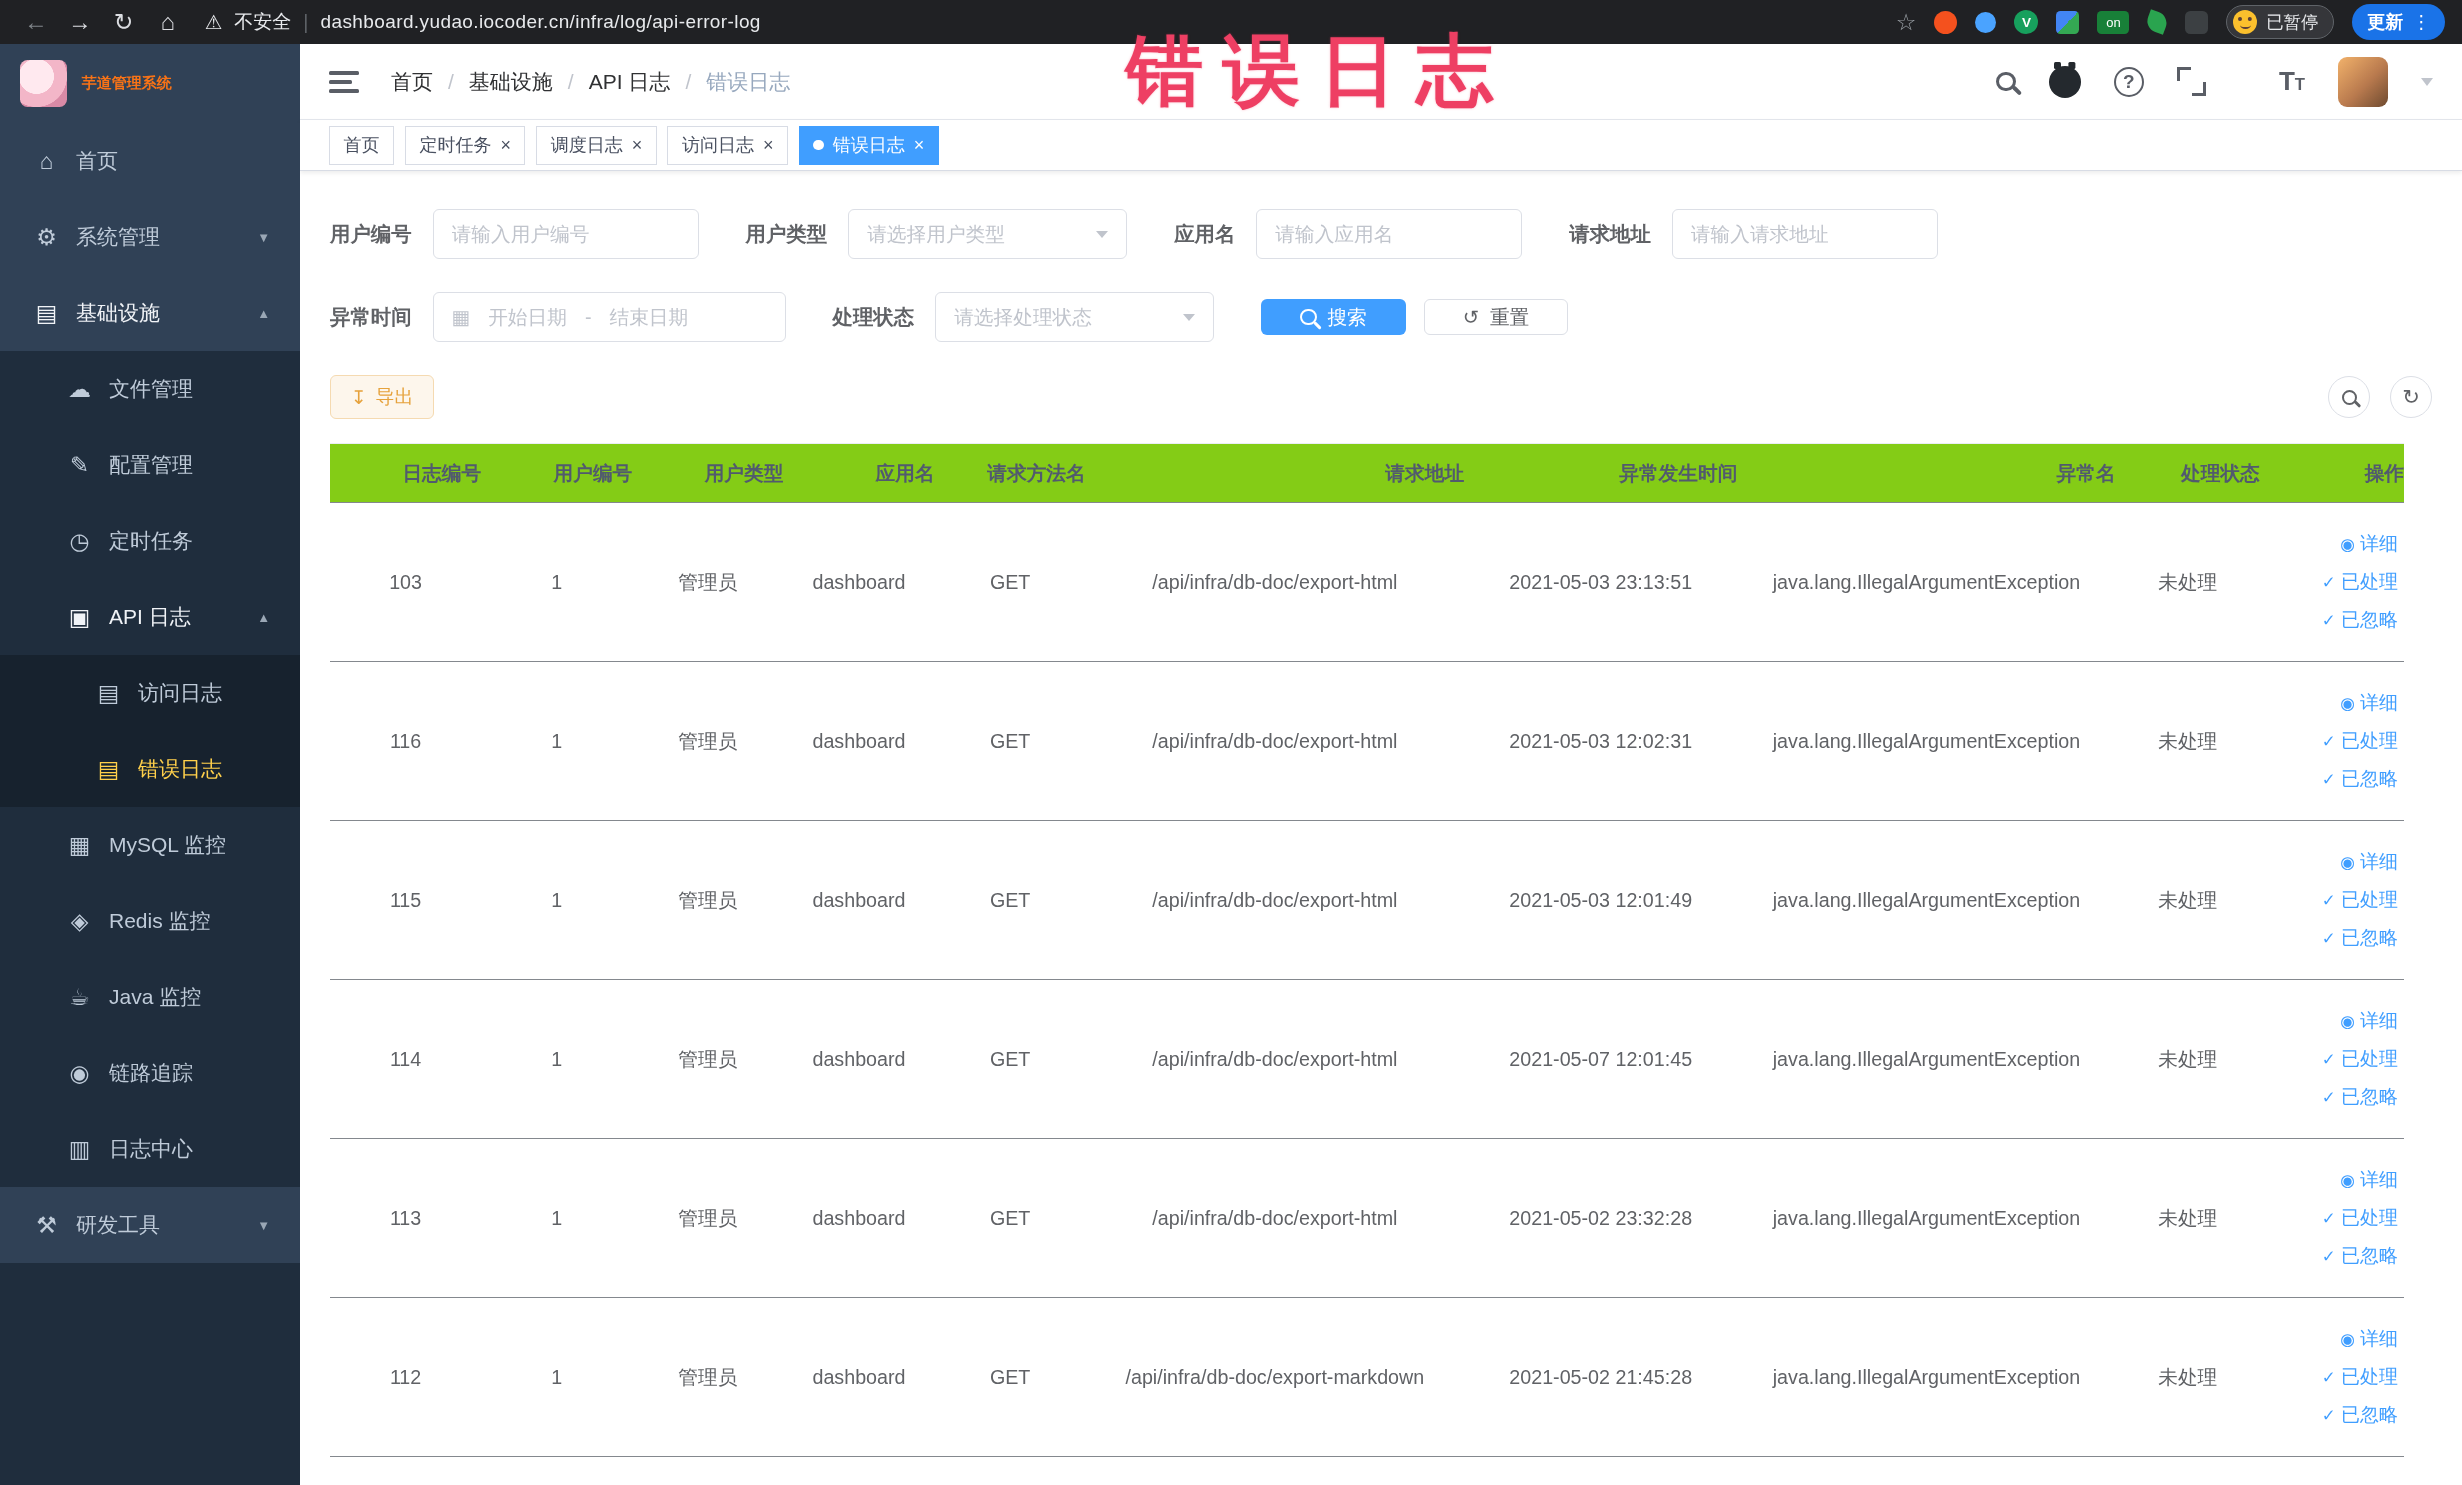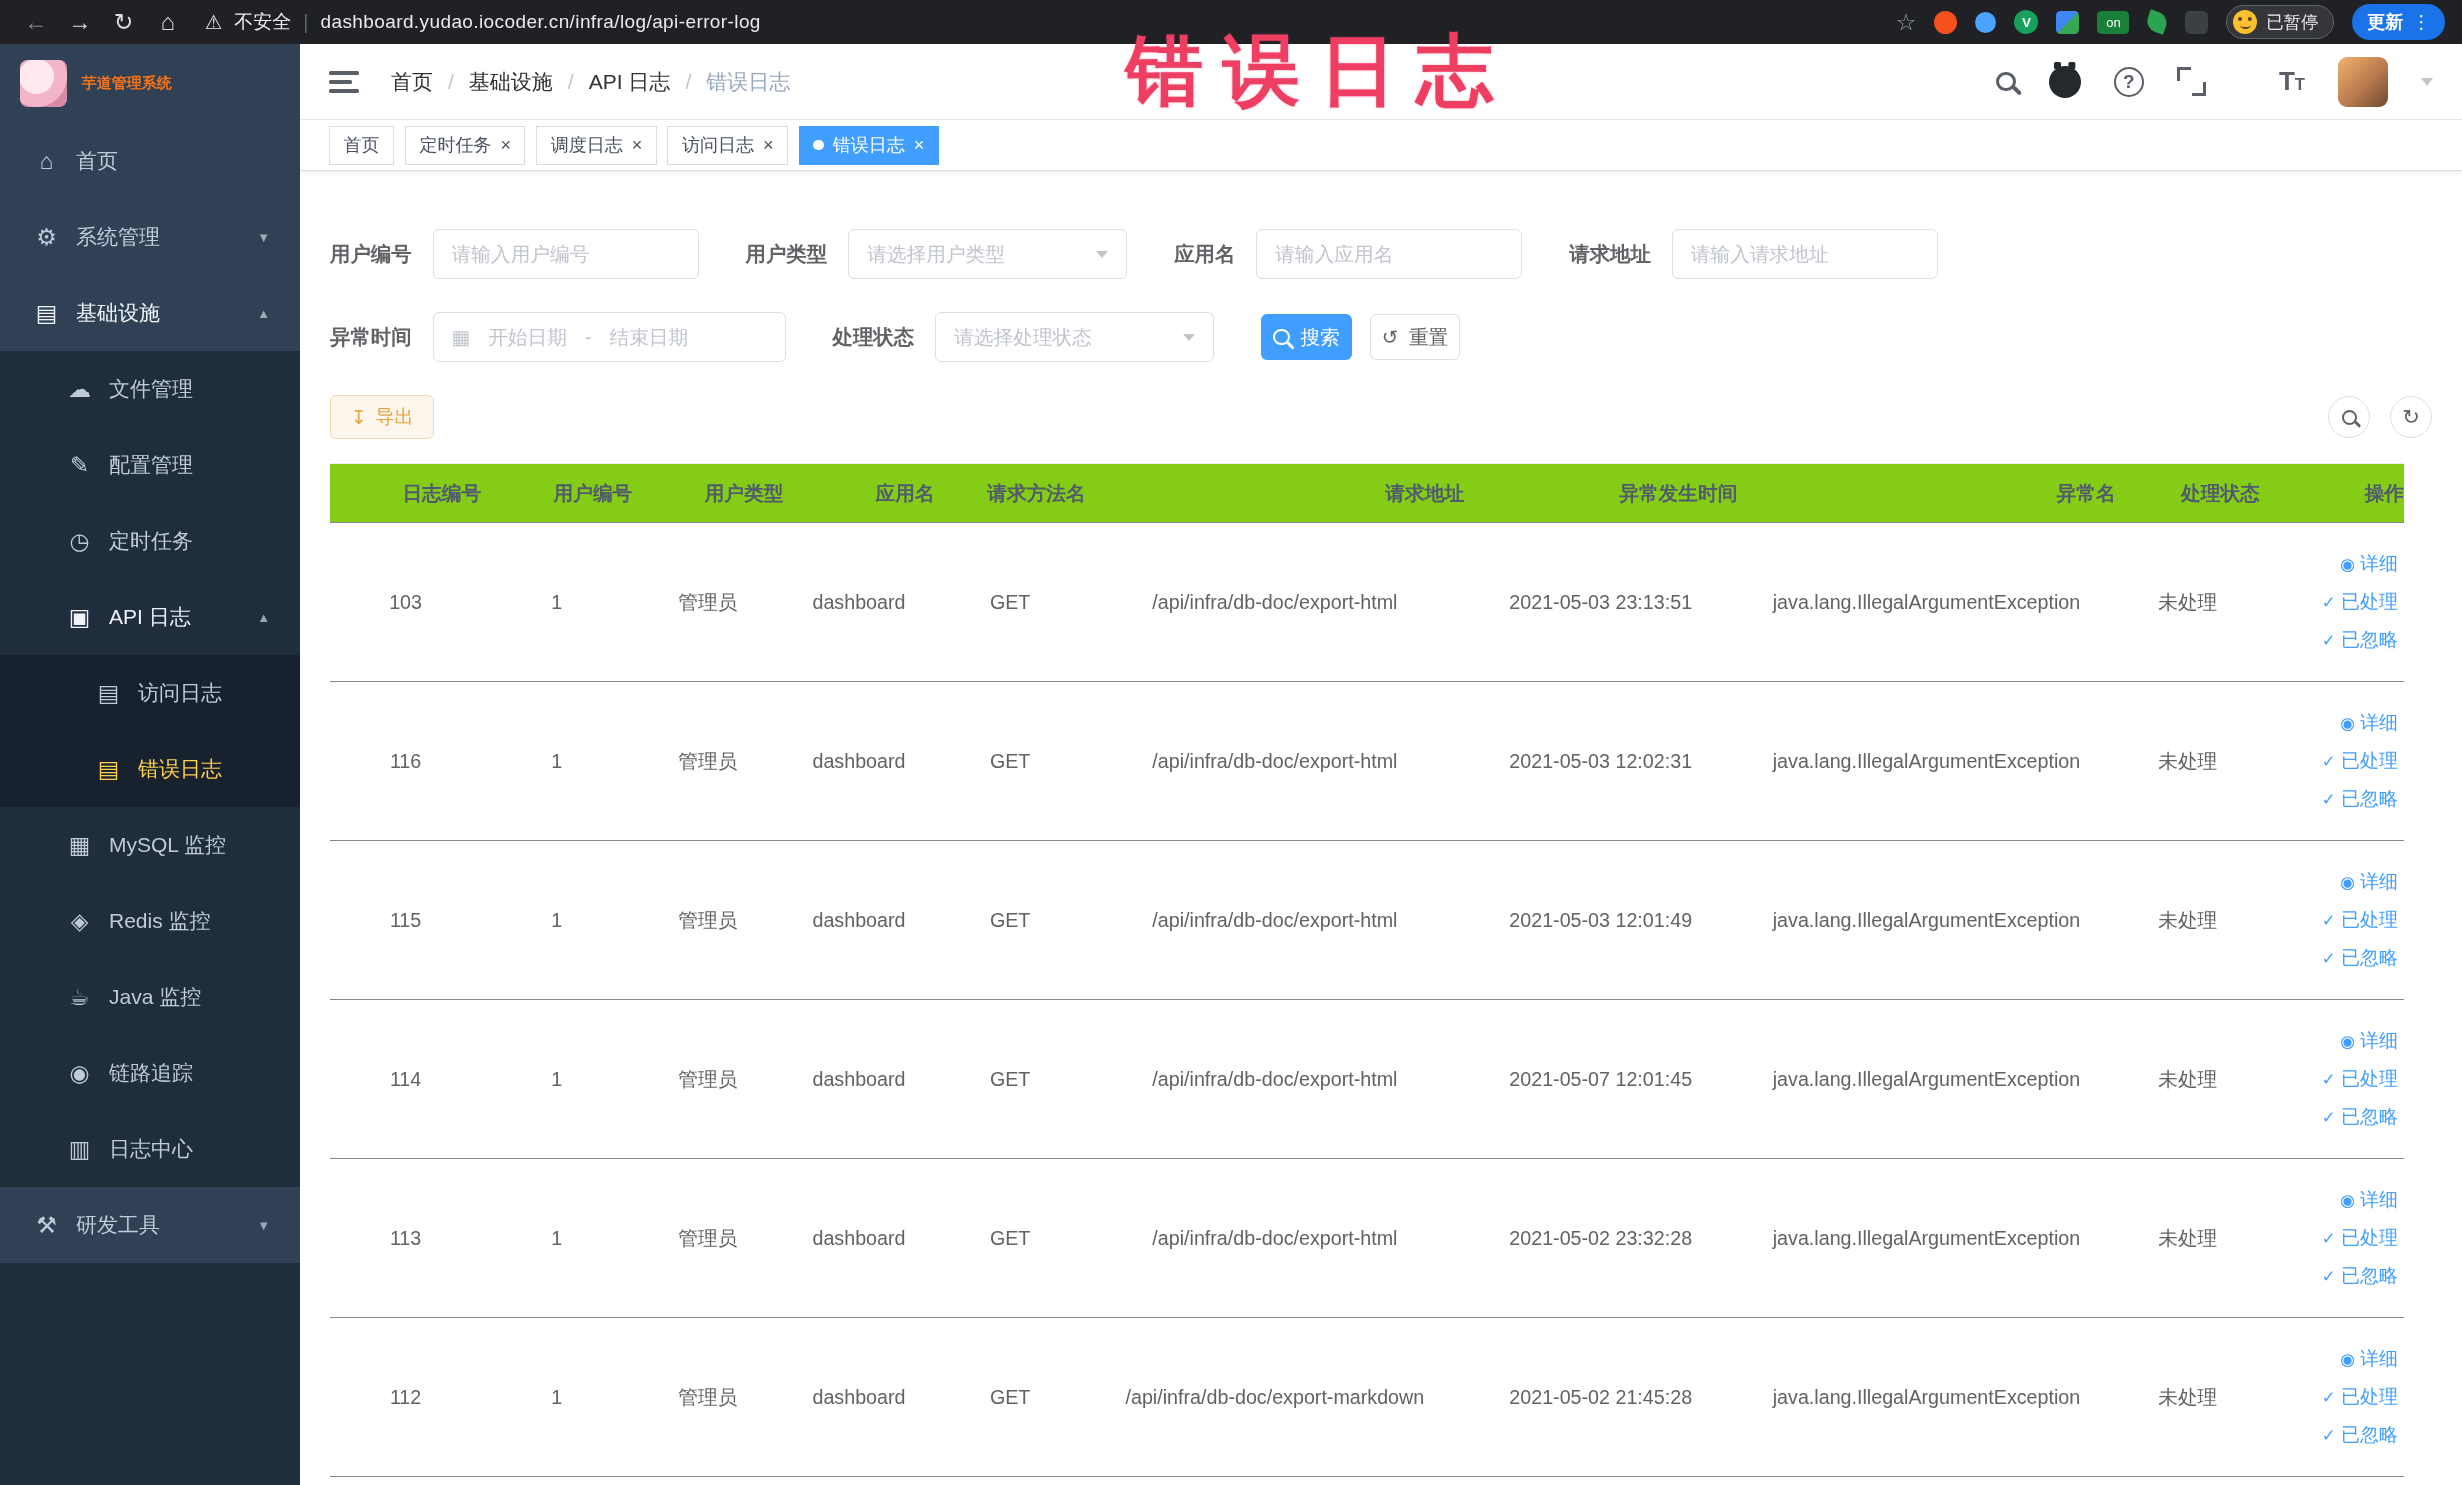--- a/index.html
+++ b/index.html
@@ -73,30 +73,30 @@
   .caret { width:0; height:0; border-left:6.8px solid transparent; border-right:6.8px solid transparent; border-top:8.3px solid #c0c4cc; }
 
   
   .tabsbar { height:51px; background:#fff; border-bottom:0.8px solid #d8dce5; box-shadow:0 1.5px 4.5px rgba(0,0,0,.08); display:flex; align-items:center; padding:0 29px; gap:10.6px; flex-shrink:0; }
   .tag { height:39px; display:inline-flex; align-items:center; gap:9px; padding:0 13.6px; border:0.8px solid #d8dce5; background:#fff; color:#495060; font-size:18px; white-space:nowrap; }
   .tag .x { font-size:18px; line-height:1; }
   .tag.active { background:#409eff; border-color:#409eff; color:#fff; }
   .tag .dot { width:10.6px; height:10.6px; border-radius:50%; background:#fff; }
 
   
-  .content { padding:38px 30px 0; position:relative; flex:1;margin-top:20px; }
+  .content { padding:38px 30px 0; position:relative; flex:1; }
   .frow { display:flex; align-items:center; margin-bottom:33px; }
   .fitem { display:flex; align-items:center; margin-right:47px; }
   .flabel { font-size:20.4px; font-weight:700; color:#606266; margin-right:21px; white-space:nowrap; }
   .tinput { height:50px; border:1.5px solid #dcdfe6; border-radius:6px; padding:0 18px; font-size:19.7px; color:#606266; width:266px; font-family:Liberation Serif, serif; outline:none; background:#fff; }
   .tinput::placeholder { color:#c0c4cc; }
   .selectbox { height:50px; border:1.5px solid #dcdfe6; border-radius:6px; display:flex; align-items:center; justify-content:space-between; padding:0 18px; width:279px; color:#c0c4cc; font-size:19.7px; background:#fff; }
   .sel-caret { width:0; height:0; border-left:6.8px solid transparent; border-right:6.8px solid transparent; border-top:7.6px solid #c0c4cc; }
   .rangebox { height:50px; border:1.5px solid #dcdfe6; border-radius:6px; display:flex; align-items:center; gap:18px; padding:0 18px; width:353px; color:#c0c4cc; font-size:19.7px; background:#fff; }
-  .btn { height:46px; border-radius:6px; display:inline-flex; align-items:center; gap:10.6px; padding:0 11px; font-size:19.7px; border:1.5px solid transparent; white-space:nowrap; }
+  .btn { height:36px; border-radius:6px; display:inline-flex; align-items:center; gap:10.6px; padding:0 38px; font-size:19.7px; border:1.5px solid transparent; white-space:nowrap; }
   .btn-primary { background:#409eff; color:#fff; }
   .btn-primary .mag { border-color:#fff; width:16.7px; height:16.7px; border-width:2.3px; }
   .btn-primary .mag::after { background:#fff; width:3px; height:9px; right:-4.5px; bottom:-6.8px; }
   .btn-plain { background:#fff; border-color:#dcdfe6; color:#606266; margin-left:18px; }
   .btn-warn { height:44px; background:#fdf6ec; border:1.5px solid #f5dab1; color:#e6a23c; font-size:19px; padding:0 19.7px; border-radius:6px; display:inline-flex; align-items:center; gap:9px; }
   .toolbar-row { display:flex; align-items:center; margin-bottom:24px; }
   .round-btns { margin-left:auto; display:flex; gap:19.7px; }
   .rbtn { width:42px; height:42px; border-radius:50%; border:1.5px solid #dcdfe6; display:flex; align-items:center; justify-content:center; color:#606266; font-size:21px; background:#fff; }
   .rbtn .mag { width:15px; height:15px; border-width:2.3px; border-color:#606266; }
   .rbtn .mag::after { width:3px; height:8.3px; right:-4.5px; bottom:-6px; background:#606266; }

